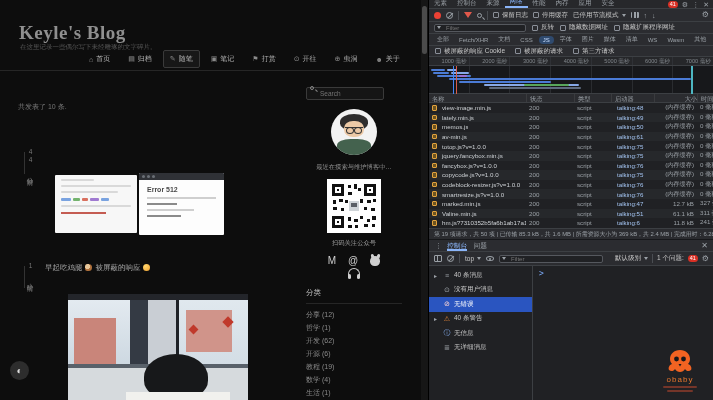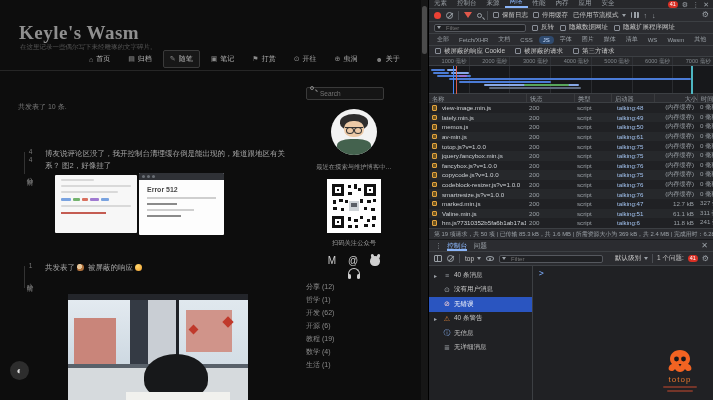--- a/index.html
+++ b/index.html
@@ -190,21 +190,21 @@
   .obaby-name { font-size:8px; color:#e8772e; letter-spacing:1px; margin-top:1px; }
   .obaby-line { height:2px; background:#8a3b2a; border-radius:1px; margin:2px auto 0; width:34px; opacity:.8; }
   .obaby-line.l2 { width:26px; }
 </style>
 </head>
 <body>
 
 <div id="app">
 
   <section id="blog">
-    <h1 class="blog-title">Keyle's Wasm</h1>
+    <h1 class="blog-title">Keyle's Blog</h1>
     <p class="blog-subtitle">在这里记录一些偶尔写下未经雕琢的文字碎片。</p>
 
     <nav class="blog-nav">
 
         <a class="nav-item" href="#">
           <span class="nav-ic">⌂</span>
           <span>首页</span>
         </a>
 
         <a class="nav-item" href="#">
@@ -240,21 +240,20 @@
         <a class="nav-item" href="#">
           <span class="nav-ic">☻</span>
           <span>关于</span>
         </a>
       </nav>
     <div class="nav-hr"></div>
 
     <p class="page-subheading">共发表了 10 条.</p>
 
     <div class="post-time" style="top:148px">44 分钟前</div>
-    <p class="post-text" style="top:148px">博友说评论区没了，我开控制台清理缓存倒是能出现的，难道跟地区有关系？ 图2，好像挂了</p>
 
     <div class="thumb" id="thumb1">
       <div class="t-line short"></div>
         <div class="t-line"></div>
         <div class="t-line" style="width:70%"></div>
       <div class="t-colorbars">
         <span style="width:10px;background:#7aa3e0"></span>
           <span style="width:7px;background:#74b36e"></span>
         <span style="width:6px;background:#d9705f"></span>
           <span style="width:9px;background:#a07ad1"></span>
@@ -272,21 +271,21 @@
         </div>
       <div class="t2-title">Error 512</div>
       <div class="t2-line"></div>
         <div class="t2-line dark"></div>
         <div class="t2-line" style="width:55%"></div>
         <div class="t2-line dark" style="width:40%"></div>
     </div>
 
     <div class="post-time" style="top:262px">1 小时前</div>
     <p class="post-text" style="top:262px">
-      <span>共发表了</span><span class="emoji emoji-drumstick"></span>
+      <span>早起吃鸡腿</span><span class="emoji emoji-drumstick"></span>
       <span>被屏蔽的响应</span><span class="emoji emoji-smile"></span>
     </p>
 
     <div class="photo">
       <div class="ph-top"></div>
         <div class="ph-sky-left"></div>
         <div class="ph-sky-right"></div>
       <div class="ph-bld1"></div>
         <div class="ph-bld2"></div>
         <div class="ph-curtain"></div>
@@ -360,20 +359,21 @@
       </div>
       <div class="qr-caption">扫码关注公众号</div>
       <div class="social">
         <span>M</span>
         <span>@</span>
         <span class="gh"></span>
       </div>
       <div class="social2">
           <span class="hp"></span>
         </div>
+      <div class="cats-title">分类</div>
       <div class="cat-list">
 
           <a class="cat-item" href="#">
             <span>分享</span> <span>(12)</span>
           </a>
 
           <a class="cat-item" href="#">
             <span>哲学</span> <span>(1)</span>
           </a>
 
@@ -770,20 +770,20 @@
         </div>
       <div class="console-main">
         <span class="prompt">&gt;</span>
         <div class="obaby">
           <svg width="28" height="26" viewBox="0 0 28 26">
             <path d="M14 2 C8 2 4 6 4 11 C4 13 5 15 6 16 C3 17 2 20 3 22 C5 24 8 23 9 21 C10 23 12 24 14 24 C16 24 18 23 19 21 C20 23 23 24 25 22 C26 20 25 17 22 16 C23 15 24 13 24 11 C24 6 20 2 14 2 Z" fill="#f26322"></path>
             <circle cx="10.5" cy="11" r="2.4" fill="#17181b"></circle>
             <circle cx="17.5" cy="11" r="2.4" fill="#17181b"></circle>
             <path d="M12.5 16 L15.5 16 L14 18.5 Z" fill="#17181b"></path>
           </svg>
-          <div class="obaby-name">totop</div>
+          <div class="obaby-name">obaby</div>
           <div class="obaby-line"></div>
           <div class="obaby-line l2"></div>
         </div>
       </div>
     </div>
   </section>
 </div>
 
 </body></html>

